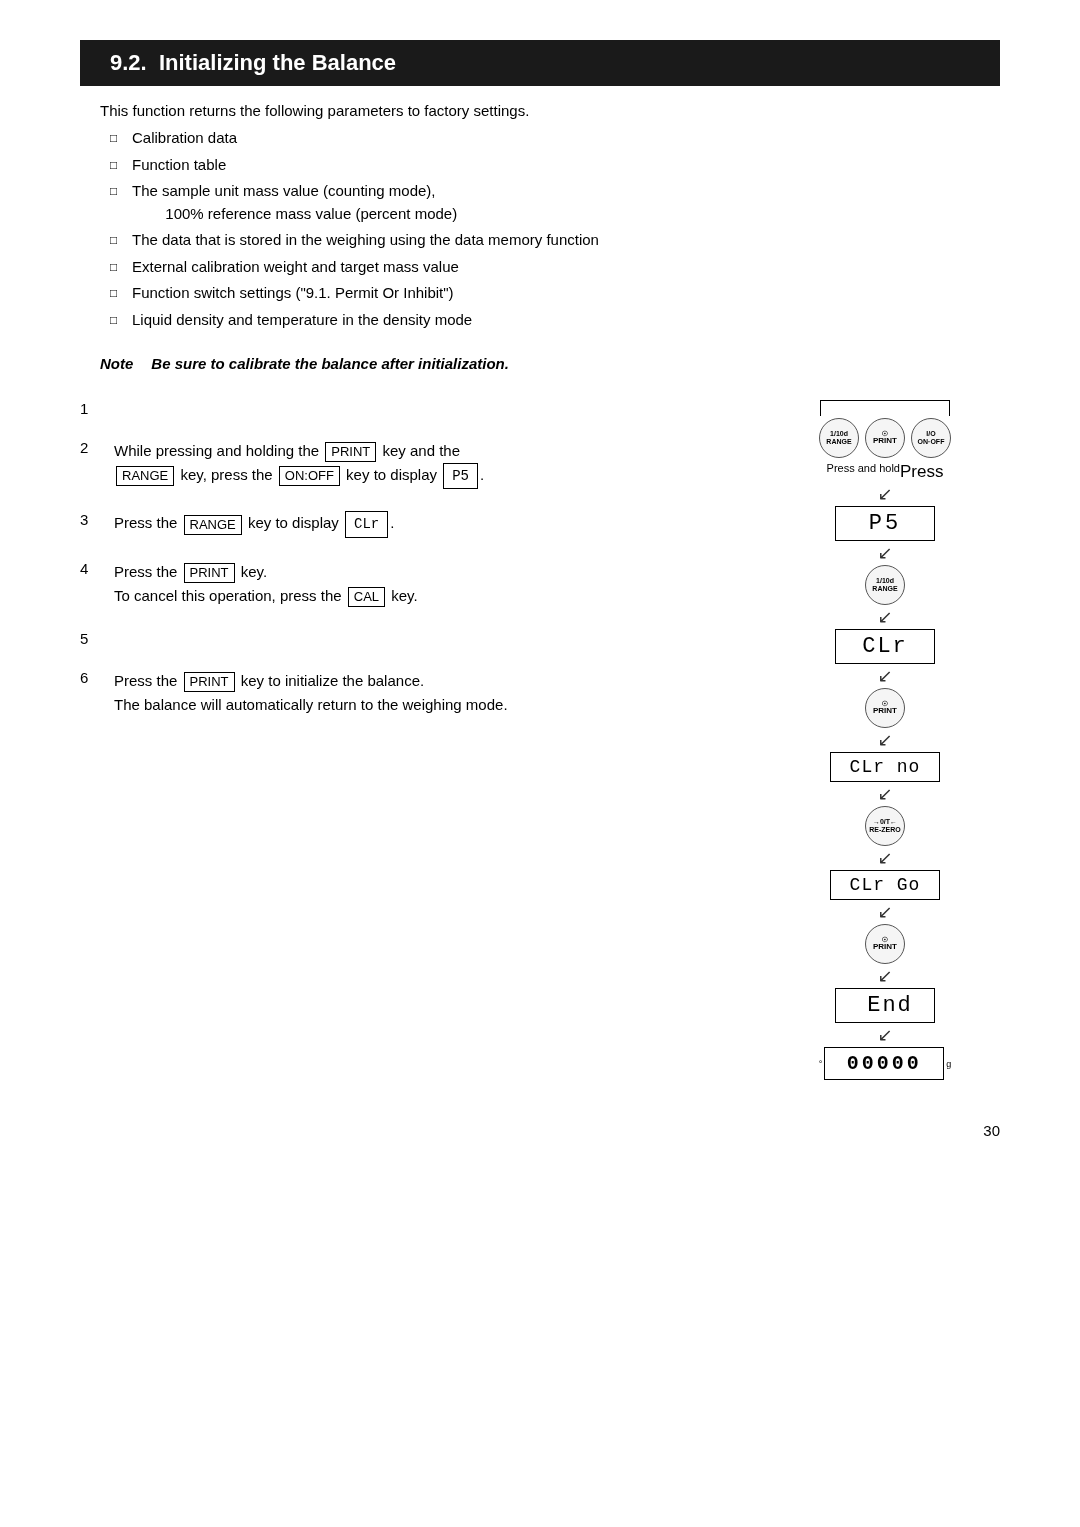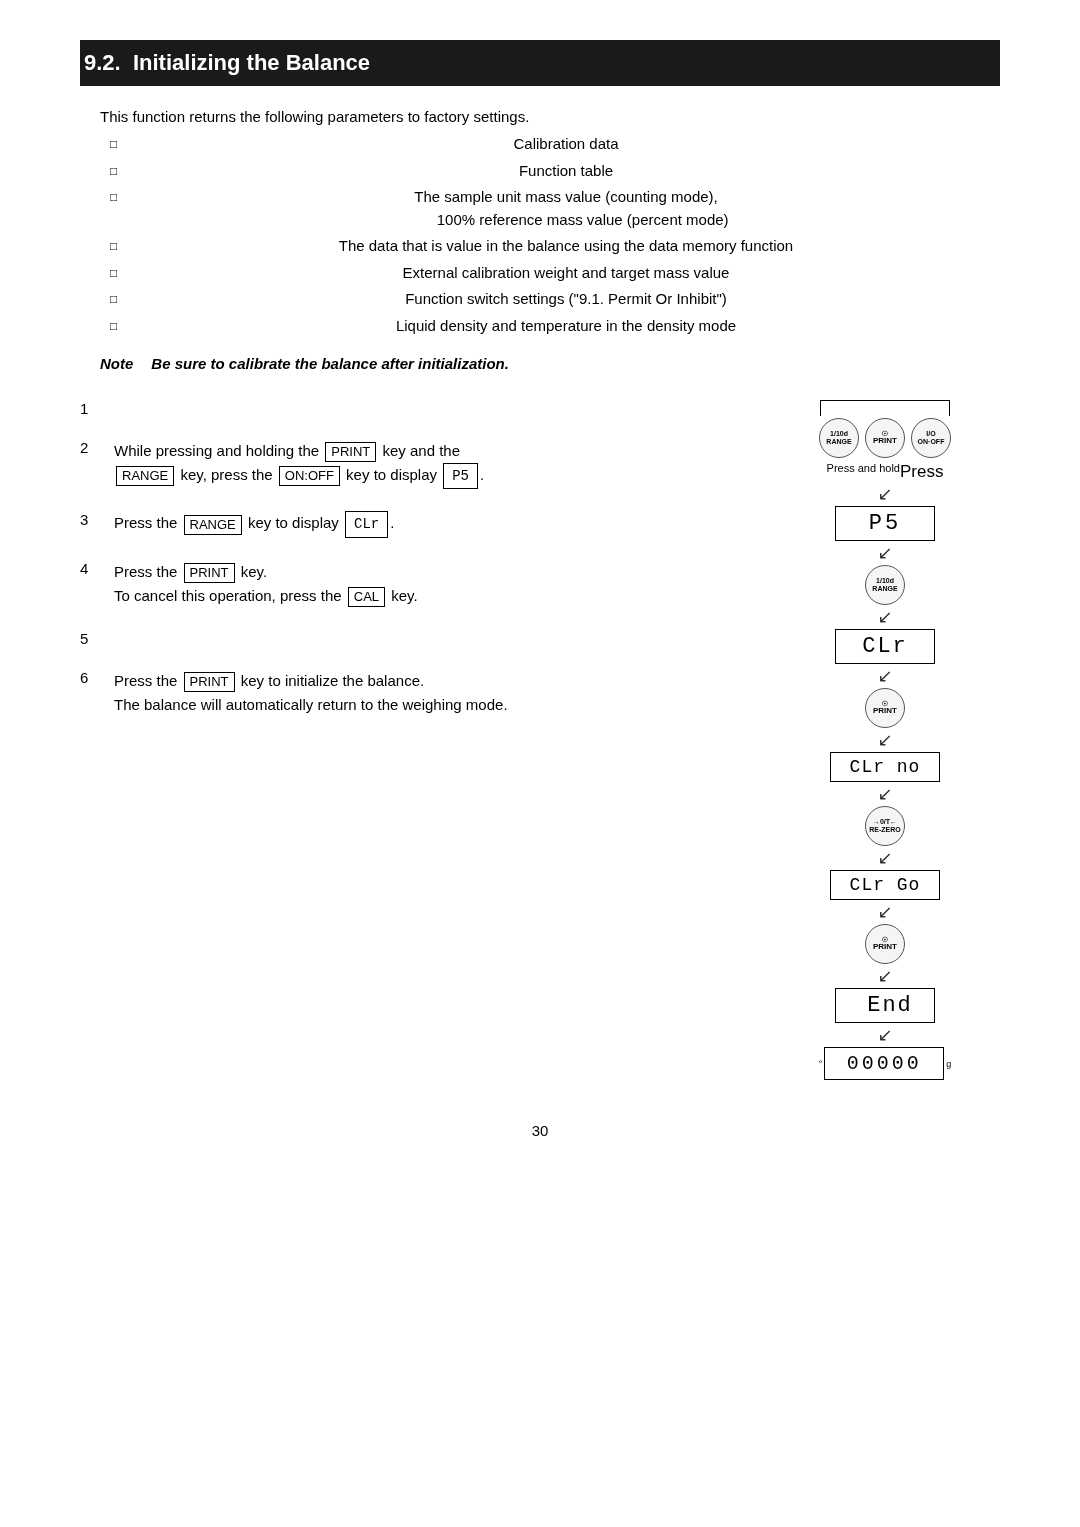--- a/index.html
+++ b/index.html
@@ -11,35 +11,34 @@
       width: 1080px;
       min-height: 1527px;
       padding: 40px 80px 60px 80px;
     }
 
     .section-header {
       background: #1a1a1a;
       color: #fff;
       font-size: 22px;
       font-weight: bold;
-      padding: 10px 4px;
-      margin-bottom: 22px;
+      padding: 10px 30px;
+      margin-bottom: 16px;
     }
 
     .intro-text {
       margin-left: 20px;
       margin-bottom: 8px;
       font-size: 15px;
     }
 
     .bullet-list {
       list-style: none;
       margin-left: 30px;
-      margin-bottom: 18px;
-      text-align: center;
+      margin-bottom: 24px;
     }
     .bullet-list li {
       position: relative;
       padding-left: 22px;
       margin-bottom: 4px;
       font-size: 15px;
       line-height: 1.5;
     }
     .bullet-list li::before {
       content: '□';
@@ -191,39 +190,39 @@
       font-family: 'Courier New', monospace;
       font-size: 18px;
       padding: 4px 14px;
       margin: 2px 0;
       min-width: 130px;
       text-align: center;
       letter-spacing: 3px;
     }
 
     .page-num {
-      text-align: center;
+      text-align: right;
       margin-top: 40px;
       font-size: 15px;
     }
   </style>
 </head>
 <body>
 
 <div class="section-header">
   <span>9.2.</span>&nbsp;&nbsp;<span>Initializing the Balance</span>
 </div>
 
 <p class="intro-text">This function returns the following parameters to factory settings.</p>
 
 <ul class="bullet-list">
   <li><span>Calibration data</span></li>
   <li><span>Function table</span></li>
   <li>The sample unit mass value (counting mode),<br>&nbsp;&nbsp;&nbsp;&nbsp;&nbsp;&nbsp;&nbsp;&nbsp;100% reference mass value (percent mode)</li>
-  <li><span>The data that is value in the balance using the data memory function</span></li>
+  <li><span>The data that is stored in the weighing using the data memory function</span></li>
   <li><span>External calibration weight and target mass value</span></li>
   <li><span>Function switch settings ("9.1. Permit Or Inhibit")</span></li>
   <li><span>Liquid density and temperature in the density mode</span></li>
 </ul>
 
 <div class="note-block">
   <span class="note-label">Note</span><span class="note-text">Be sure to calibrate the balance after initialization.</span>
 </div>
 
 <div class="steps-area">
@@ -342,21 +341,21 @@
       </div>
 
       <div class="diag-arrow">↙</div>
 
       <div class="diag-display" style="font-size:22px; letter-spacing:2px;padding-left:24px;">End</div>
 
       <div class="diag-arrow">↙</div>
 
       <div style="display:flex; flex-direction:row; align-items:center; gap:2px;">
         <span style="font-size:9px; vertical-align:top;">°</span>
-        <div class="diag-final-display" style="font-size:20px; letter-spacing:3px; font-weight:normal; min-width:120px;">00000</div>
+        <div class="diag-final-display" style="font-size:20px; letter-spacing:3px; font-weight:bold; min-width:120px;">00000</div>
         <span style="font-size:9px; vertical-align:bottom;">g</span>
       </div>
 
     </div>
   </div>
 
 </div>
 
 <div class="page-num">30</div>
 

